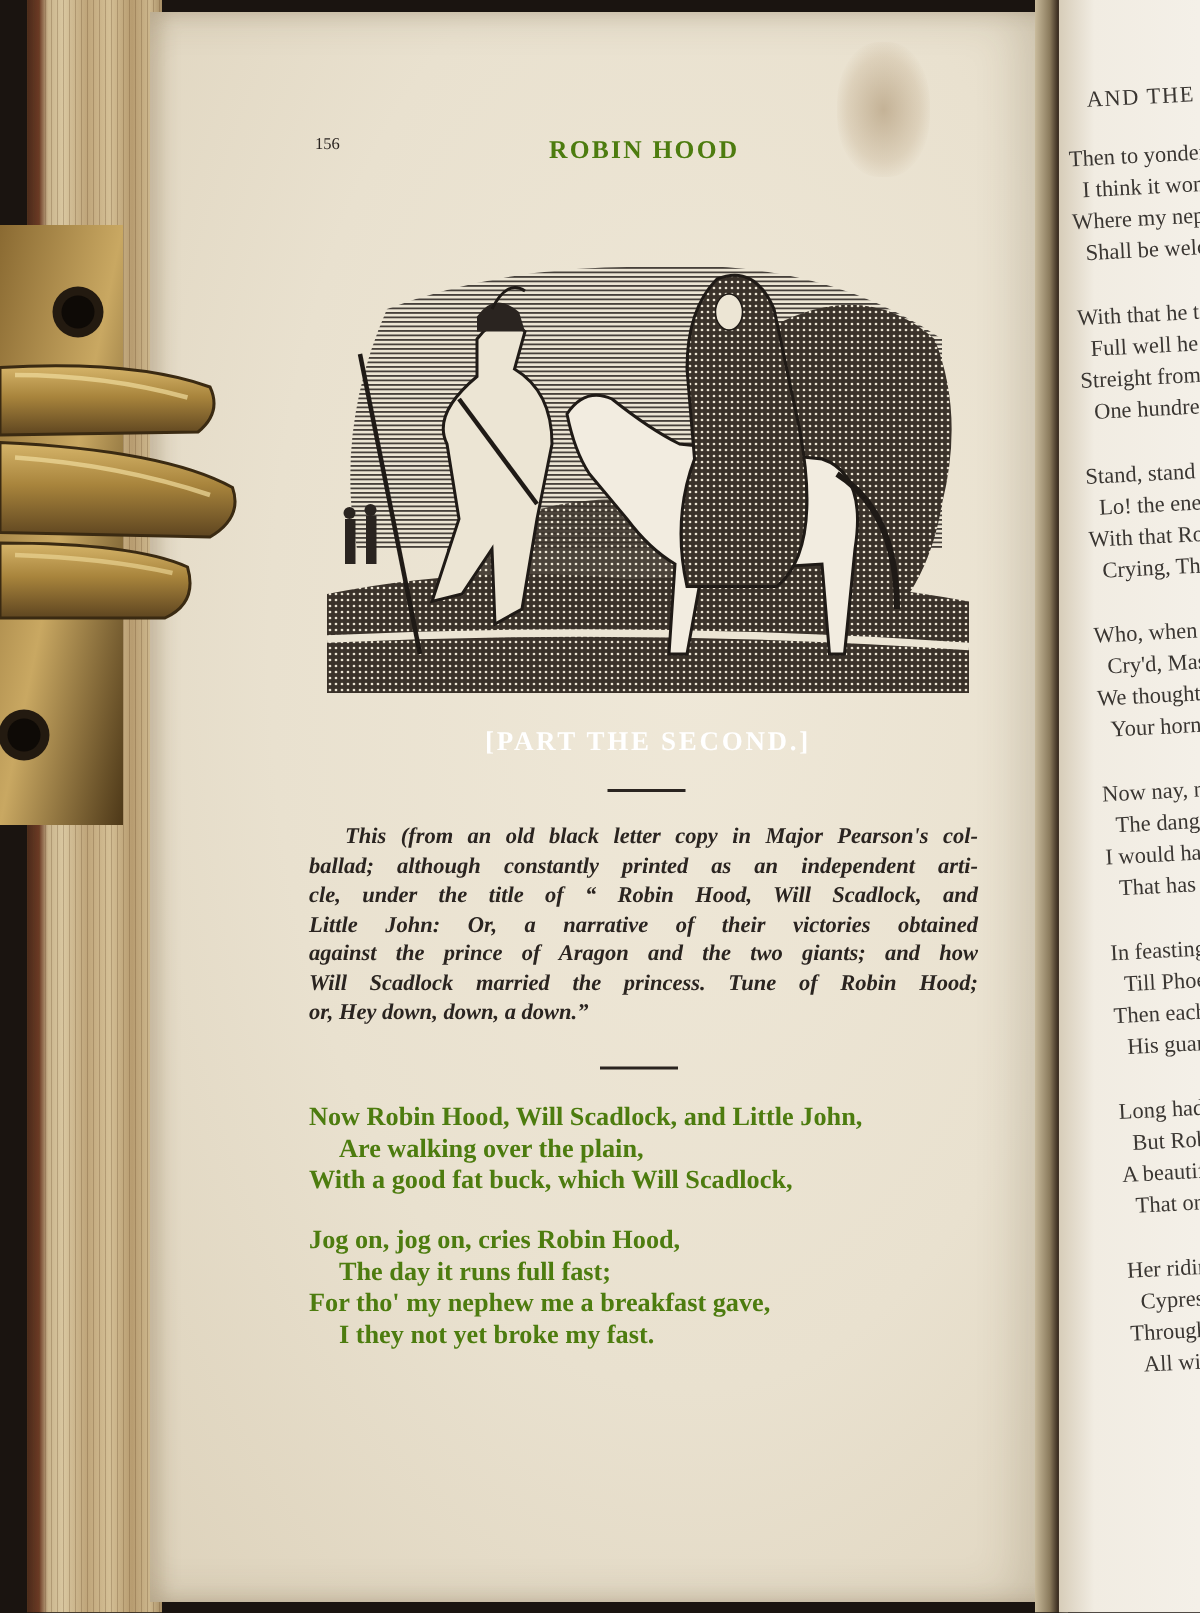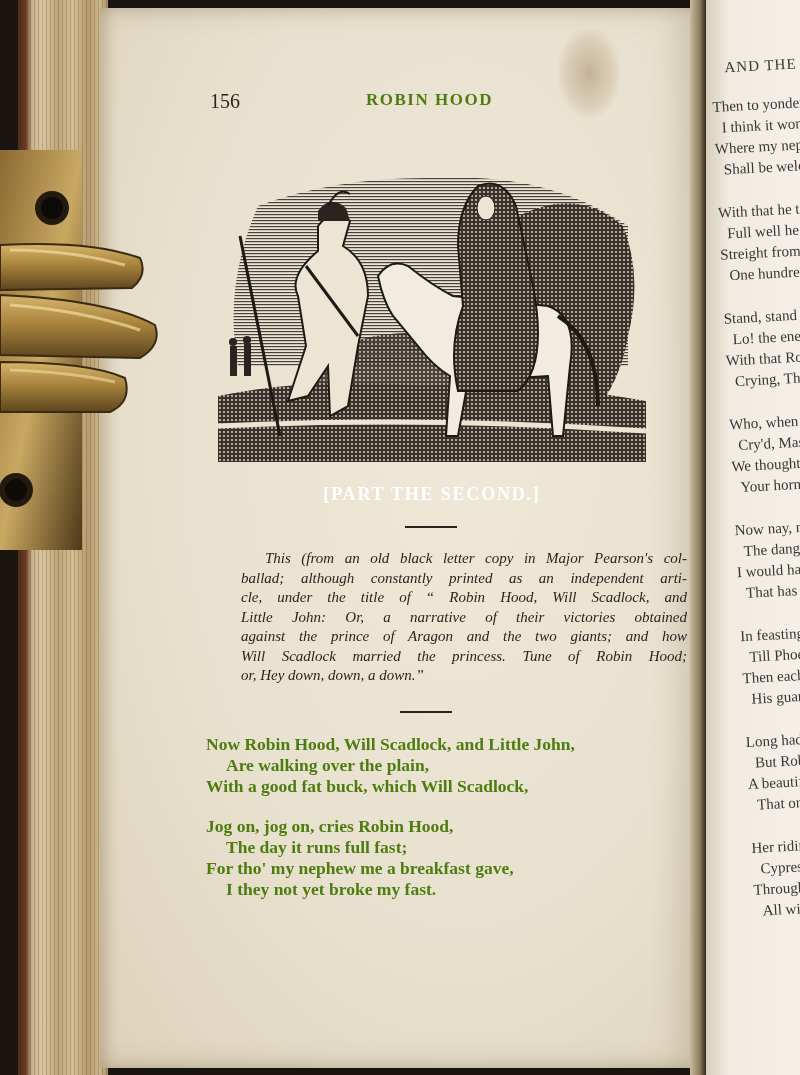--- a/index.html
+++ b/index.html
@@ -41,35 +41,35 @@
     }
     .right-text .rhead { font-size:15px; letter-spacing:1px; margin-left:14px; margin-bottom:18px; }
     .right-text .rstanza { margin-bottom:22px; }
     .right-text .indent { padding-left:8px; }
 
     
     .clasp { position:absolute; left:0; top:150px; width:165px; height:400px; }
 
     
     .page-header { position:absolute; left:210px; top:90px; width:300px; height:24px; }
-    .page-number { position:absolute; left:0; top:0; font-size:20px; color:#2a2420; }
+    .page-number { position:absolute; left:0; top:0; font-size:11px; color:#2a2420; }
     .running-title { position:absolute; left:156px; top:0; font-size:17px; letter-spacing:1.5px; color:#4d7c0f; font-weight:bold; }
 
     .woodcut { position:absolute; left:218px; top:166px; width:428px; height:296px; }
 
     .part-heading {
       position:absolute; left:312px; top:484px; width:240px; text-align:center;
       font-size:18px; letter-spacing:1.8px; color:#ffffff; font-weight:bold;
     }
     .rule { position:absolute; height:2px; background:#2a2420; width:52px; }
 
     .intro {
       position:absolute; left:206px; top:549px; width:446px;
-      font-size:15px; line-height:19.5px; font-style:italic; font-weight:normal;
-      color:#2a2420; text-align:justify;margin-left:35px;
+      font-size:15px; line-height:19.5px; font-style:italic; font-weight:bold;
+      color:#2a2420; text-align:justify;
     }
     .intro .line { display:block; text-align:justify; text-align-last:justify; white-space:nowrap; }
     .intro .line.first { text-indent:24px; }
     .intro .line.last { text-align-last:left; }
 
     .verses { position:absolute; left:206px; top:734px; width:460px; color:#4d7c0f; }
     .stanza { margin-bottom:19px; }
     .verse-line { font-size:17.5px; line-height:21px; font-weight:bold; white-space:nowrap; }
     .verse-line.indent { padding-left:20px; }
   </style>

